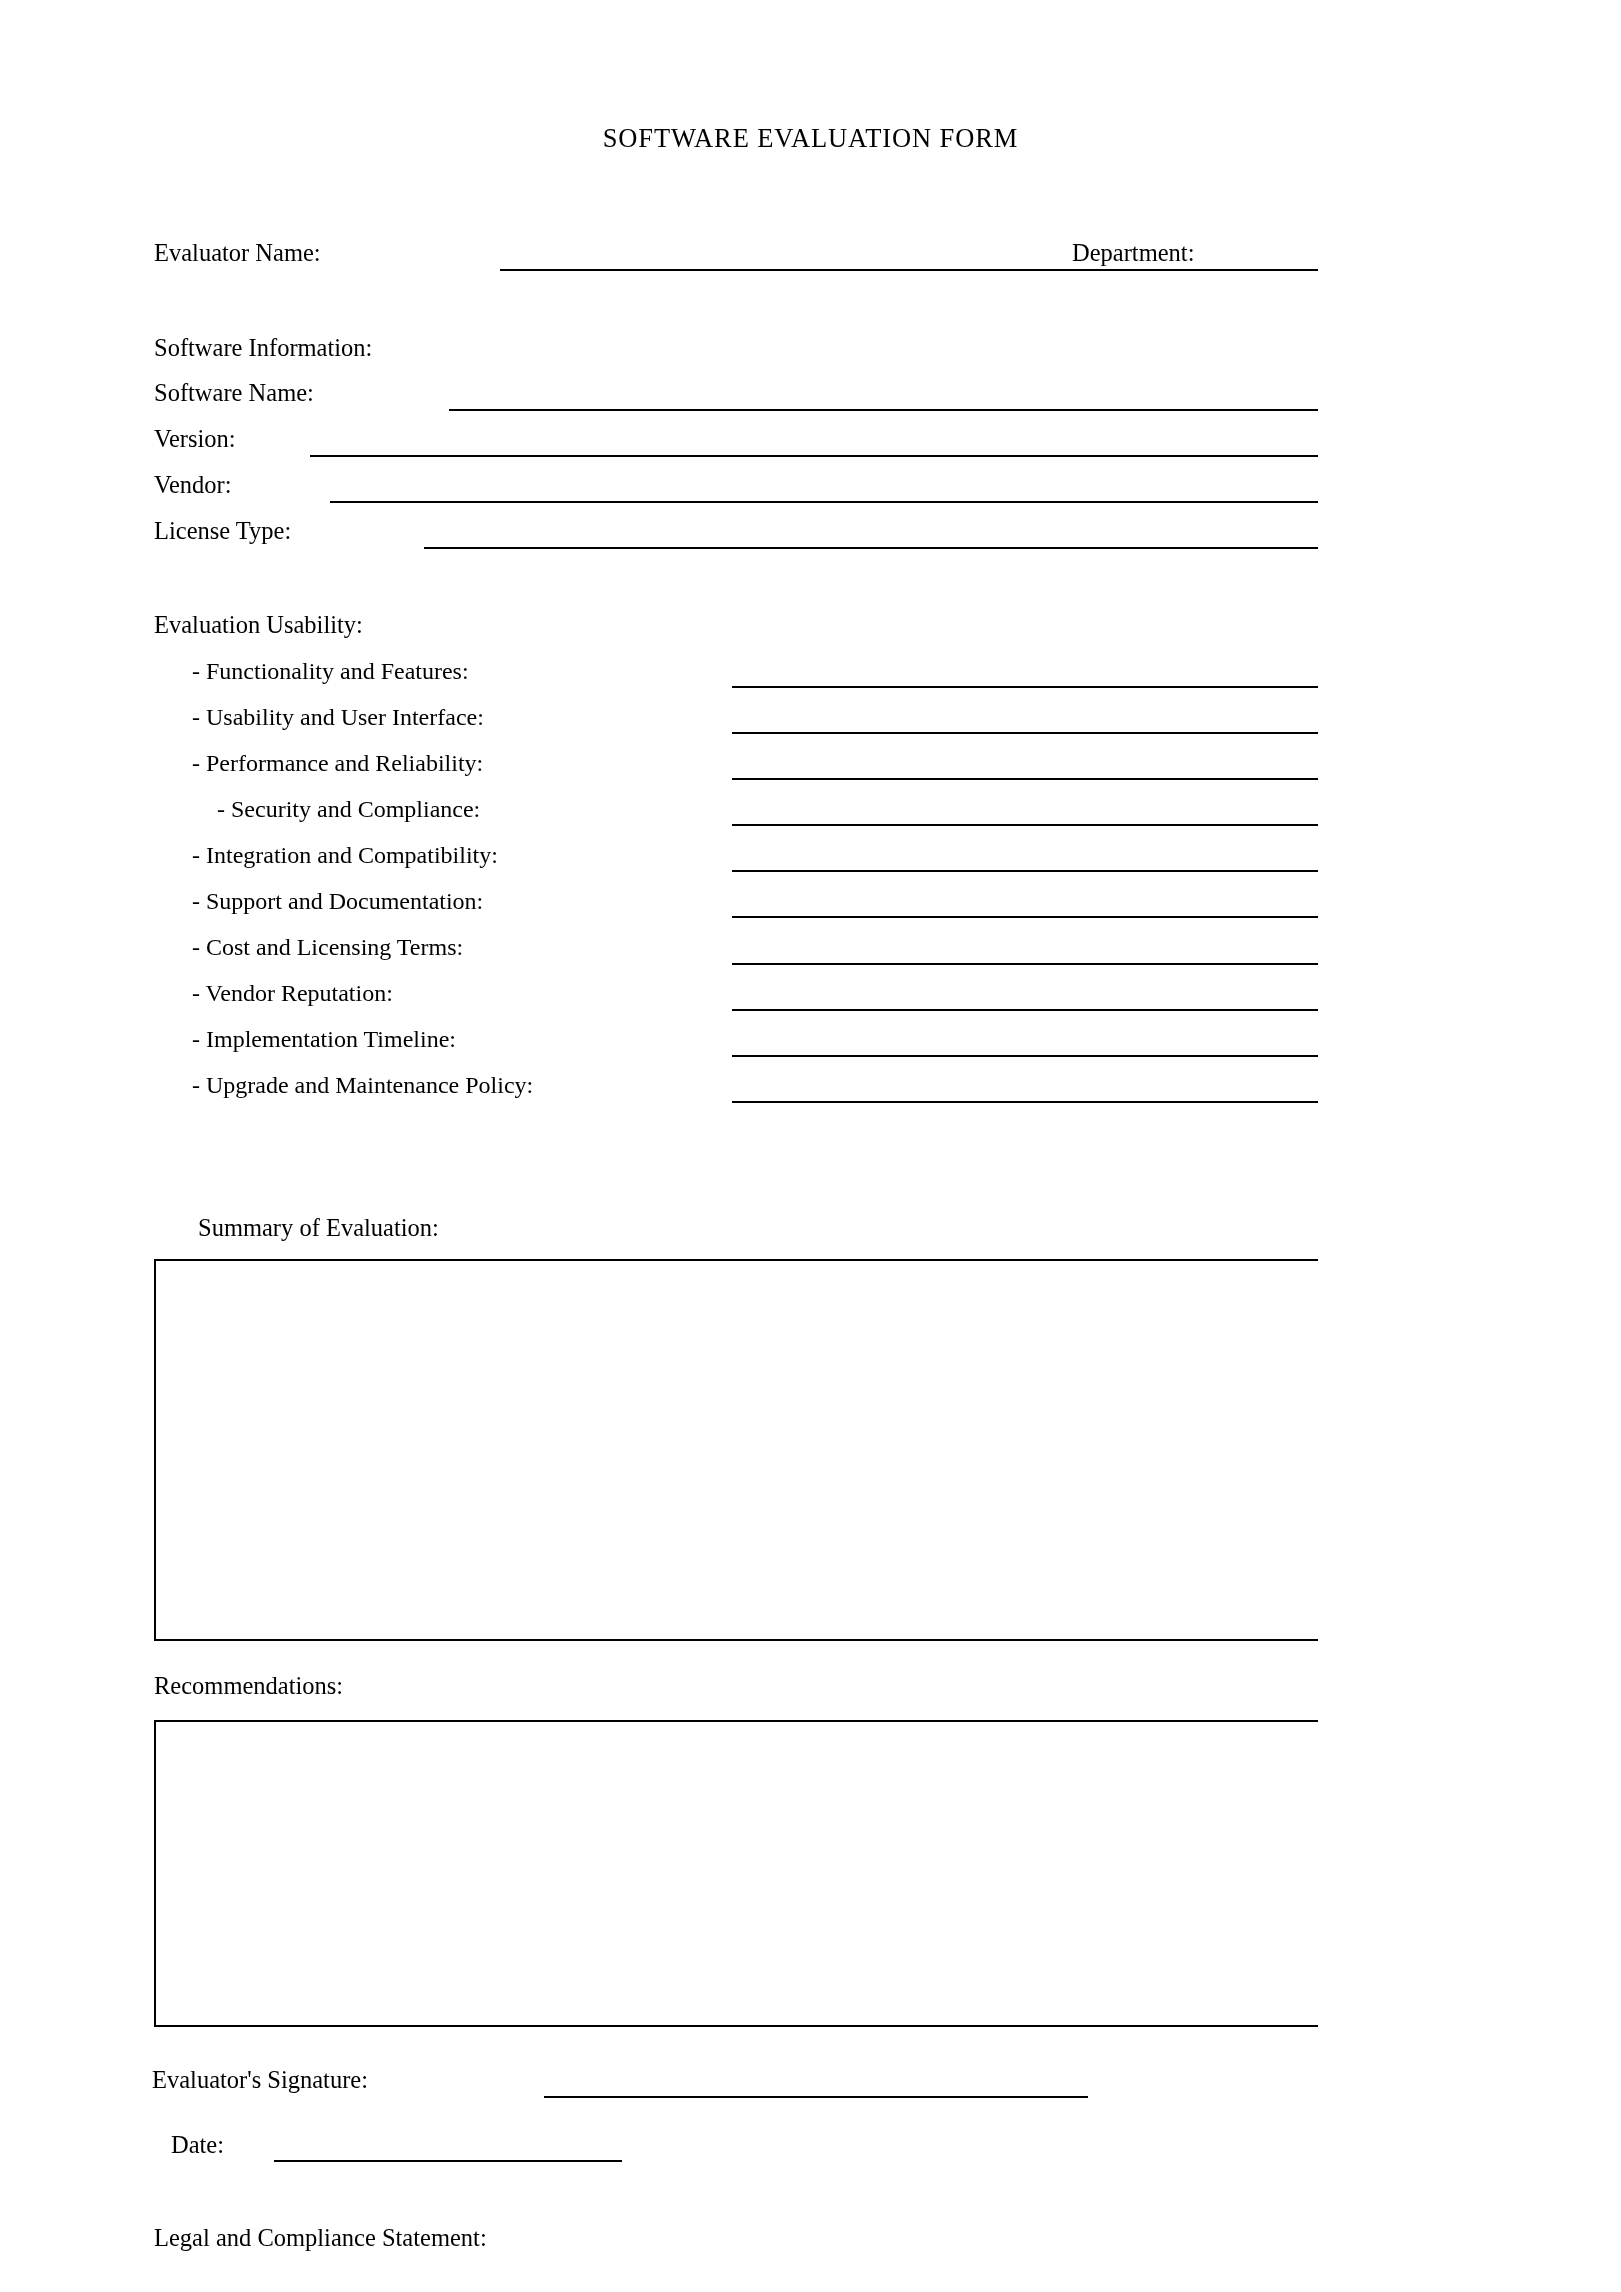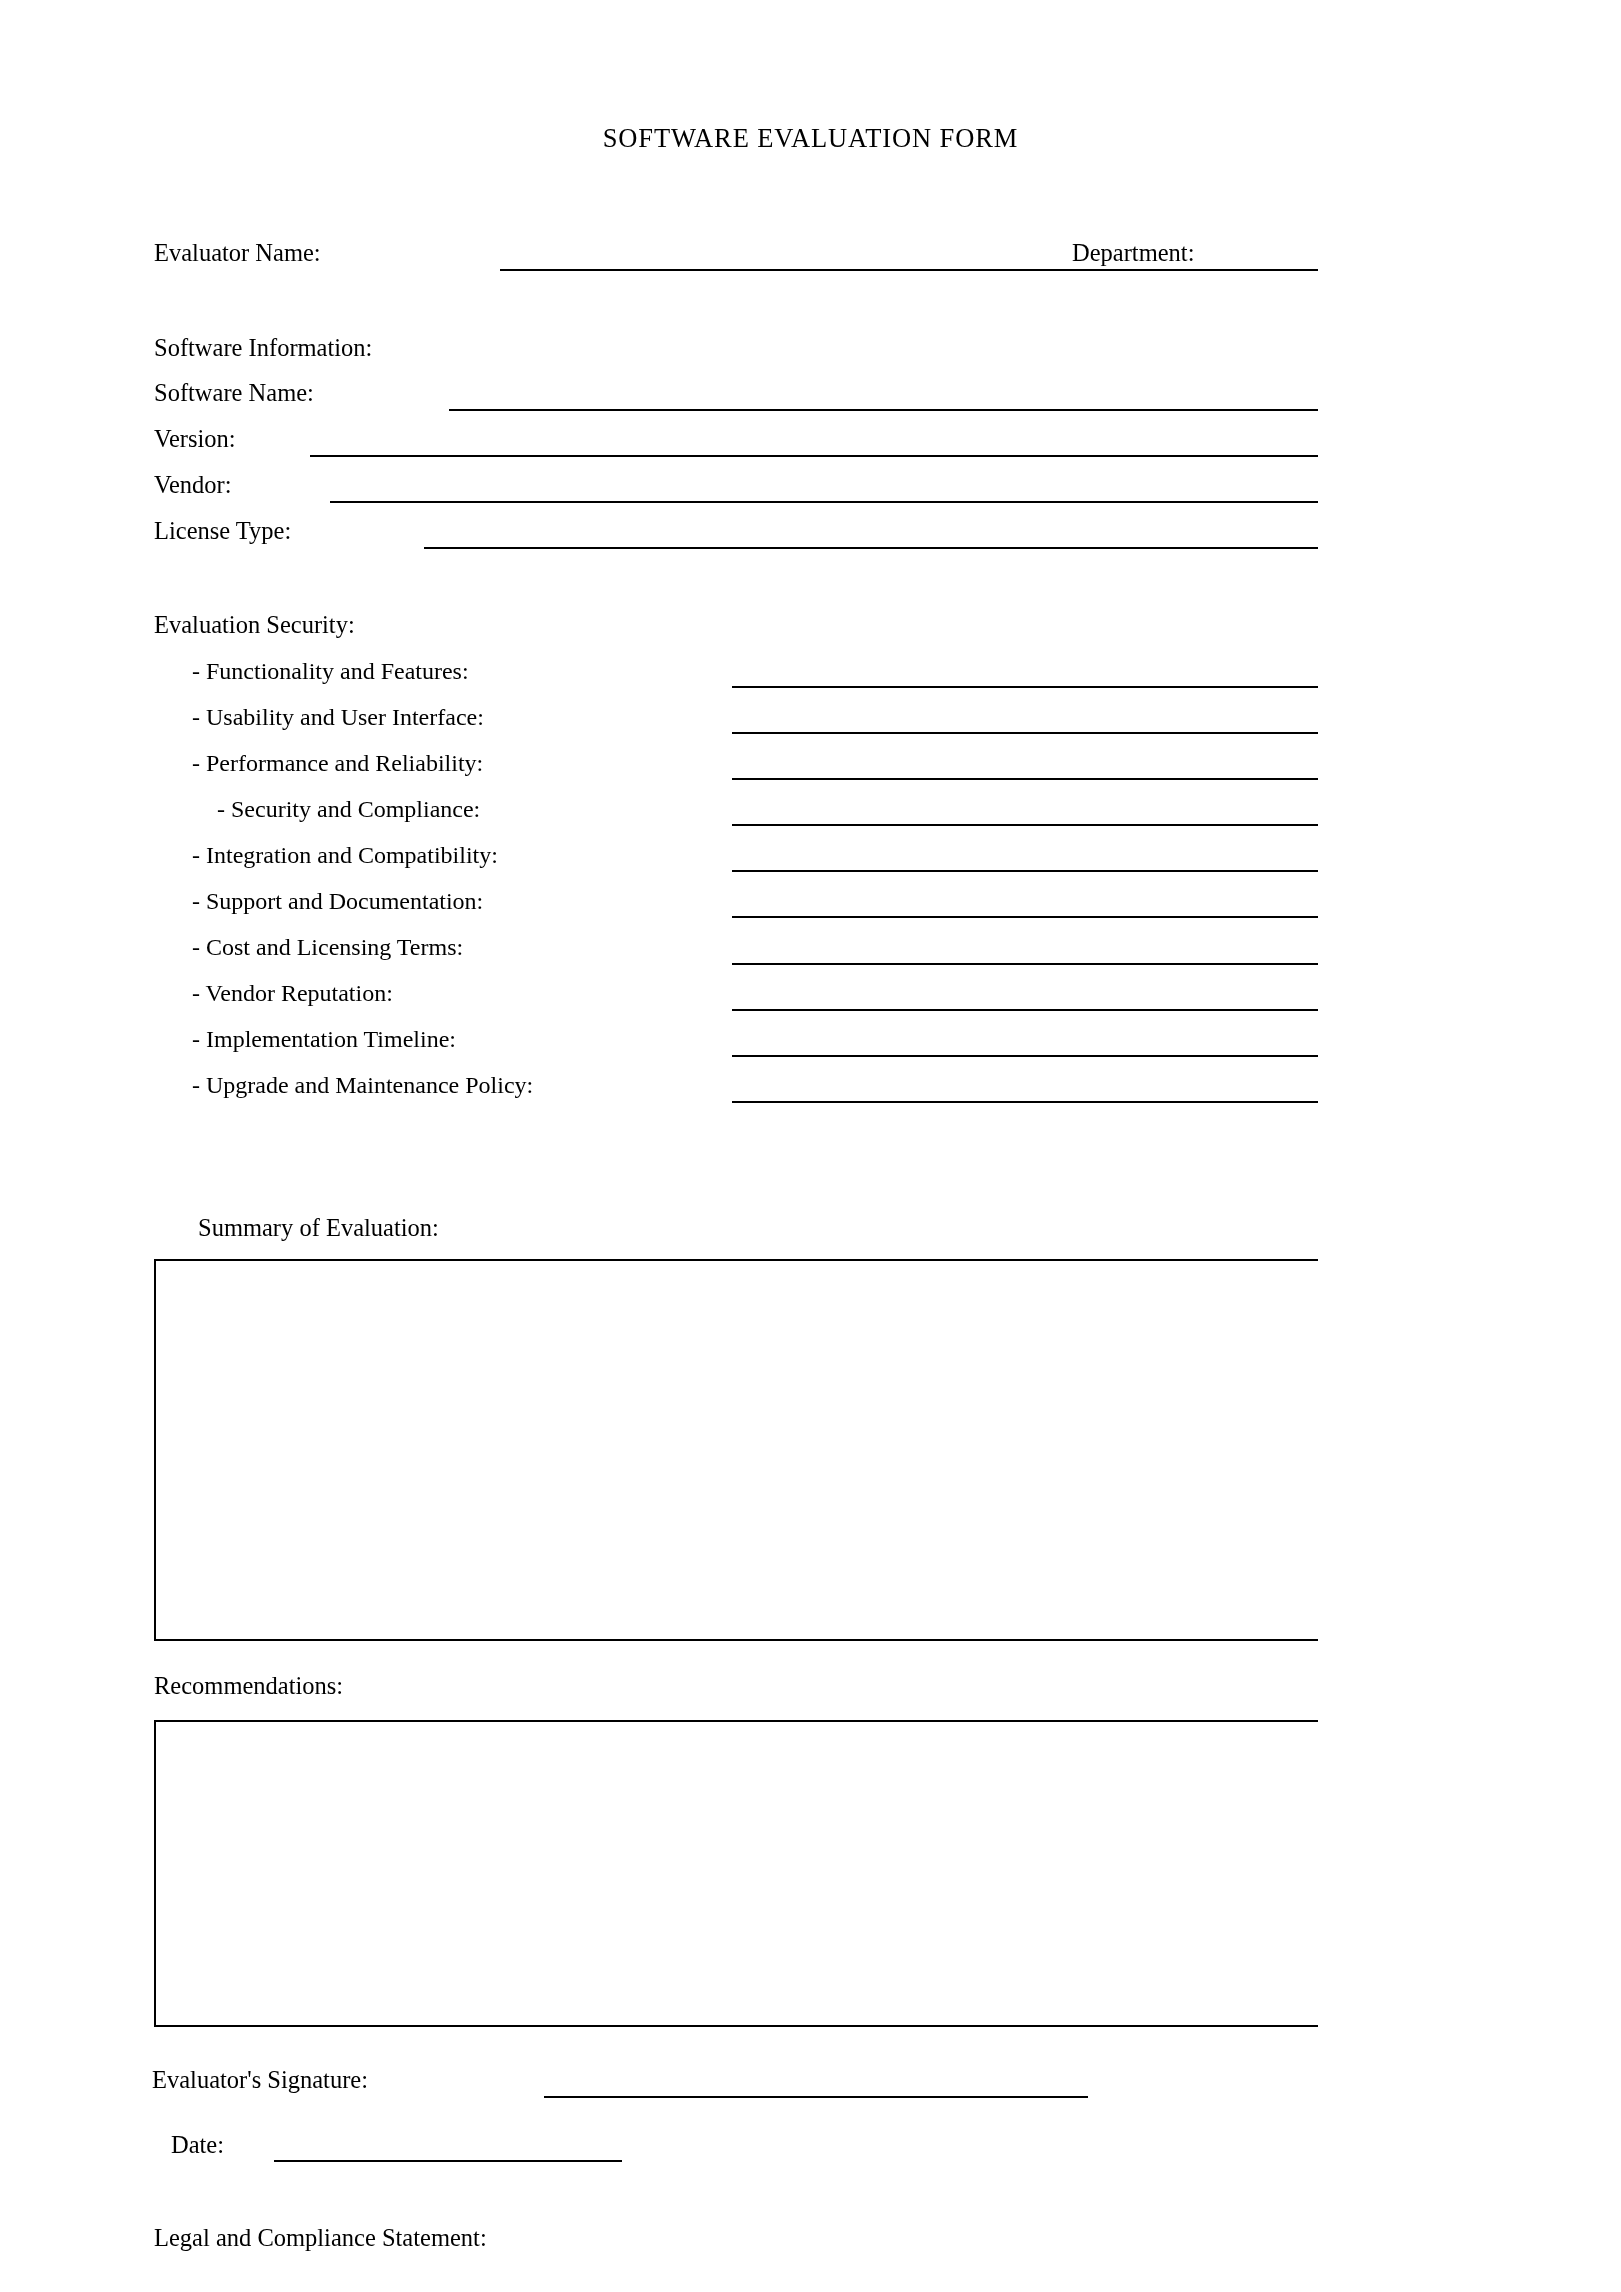--- a/index.html
+++ b/index.html
@@ -78,21 +78,21 @@
 
   <div class="label" style="left:154px; top:427px;">Version:</div>
   <div class="rule" style="left:310px; top:455px; width:1158px;"></div>
 
   <div class="label" style="left:154px; top:473px;">Vendor:</div>
   <div class="rule" style="left:330px; top:501px; width:1137px;"></div>
 
   <div class="label" style="left:154px; top:519px;">License Type:</div>
   <div class="rule" style="left:424px; top:547px; width:1043px;"></div>
 
-  <div class="label" style="left:154px; top:613px;">Evaluation Security:</div>
+  <div class="label" style="left:154px; top:613px;">Evaluation Usability:</div>
 
   <div class="label indent" style="left:192px; top:659px;">- Functionality and Features:</div>
   <div class="rule" style="left:732px; top:686px; width:735px;"></div>
 
   <div class="label indent" style="left:192px; top:705px;">- Usability and User Interface:</div>
   <div class="rule" style="left:732px; top:732px; width:735px;"></div>
 
   <div class="label indent" style="left:192px; top:751px;">- Performance and Reliability:</div>
   <div class="rule" style="left:732px; top:778px; width:735px;"></div>
 

